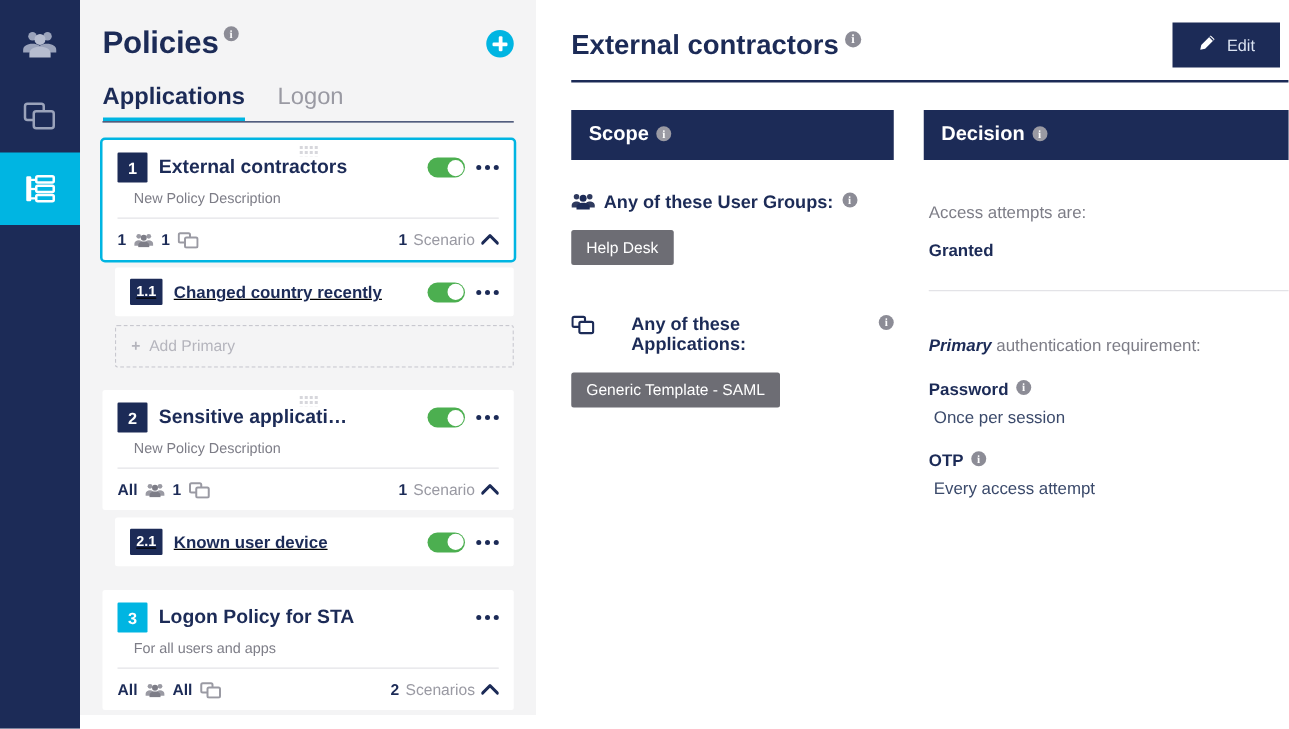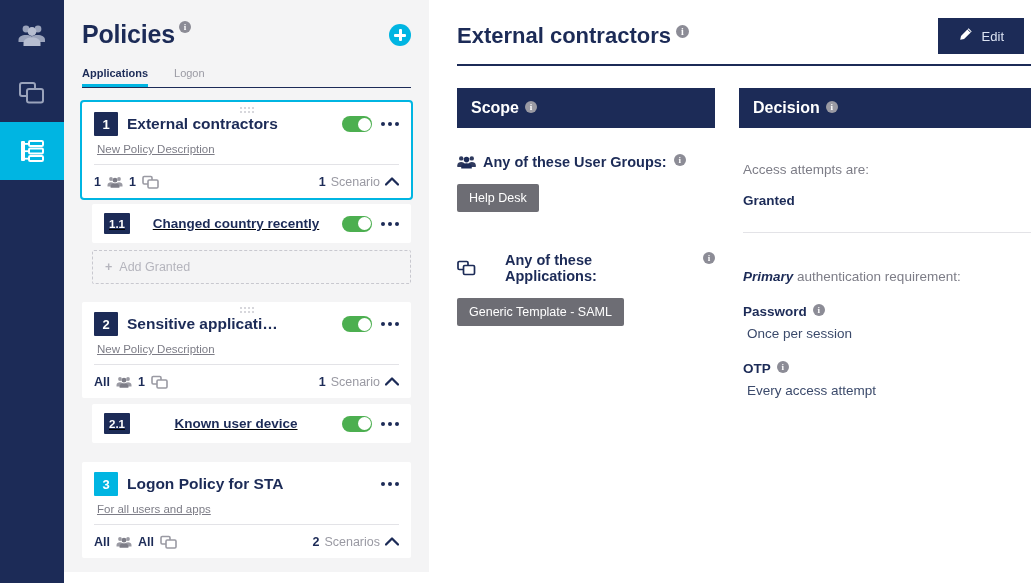--- a/index.html
+++ b/index.html
@@ -55,21 +55,21 @@
   }
   .plus-btn::before, .plus-btn::after {
     content: ""; position: absolute; background: #ffffff; border-radius: 1px;
   }
   .plus-btn::before { left: 5px; right: 5px; top: 10px; height: 3px; }
   .plus-btn::after { top: 5px; bottom: 5px; left: 10px; width: 3px; }
 
   .tabs { display: flex; align-items: flex-end; gap: 26px;
           border-bottom: 1px solid #1c2b57; margin-top: 14px; }
   .tab {
-    font-size: 11px; padding-bottom: 8px; cursor: pointer;
+    font-size: 19px; padding-bottom: 8px; cursor: pointer;
     color: #9a9aa3;
   }
   .tab.active { color: #1c2b57; font-weight: bold;
                 box-shadow: inset 0 -3px 0 0 #00b5e2; }
 
   
   .card-list { margin-top: 14px; }
   .card {
     background: #ffffff; border-radius: 2px; position: relative;
     padding: 10px 12px 0 12px; margin-bottom: 6px;
@@ -90,21 +90,21 @@
     font-size: 13px; font-weight: bold;
     display: flex; align-items: center; justify-content: center;
     border-radius: 1px; flex: 0 0 auto;
   }
   .badge.cyan { background: #00b5e2; }
   .badge.small { font-size: 11.5px; min-width: 26px; height: 21px; }
   .card-name {
     font-size: 15.5px; font-weight: bold; color: #1c2b57;
     white-space: nowrap; overflow: hidden; flex: 1 1 auto;
   }
-  .card-desc { font-size: 11.5px; color: #7d7d87; margin: 7px 0 9px 3px; text-decoration: underline; }
+  .card-desc { font-size: 11.5px; color: #7d7d87; margin: 7px 0 9px 13px; }
   .card-sep { height: 1px; background: #e3e3e7; }
   .card-foot {
     display: flex; align-items: center; justify-content: space-between;
     height: 33px;
   }
   .foot-left { display: flex; align-items: center; gap: 6px;
                font-size: 12.5px; font-weight: bold; color: #1c2b57; }
   .foot-left svg { display: block; }
   .foot-right { display: flex; align-items: center; gap: 5px; font-size: 12.5px; }
   .foot-right .num { font-weight: bold; color: #1c2b57; }
@@ -119,21 +119,21 @@
     width: 13px; height: 13px; border-radius: 50%; background: #ffffff;
   }
   .dots { display: flex; gap: 3px; cursor: pointer; flex: 0 0 auto; }
   .dots i { width: 4px; height: 4px; border-radius: 50%; background: #1c2b57; }
 
   .scenario-card {
     background: #ffffff; border-radius: 2px; margin: 0 0 7px 10px;
     padding: 9px 12px; display: flex; align-items: center; gap: 9px; text-decoration: underline;
   }
   .scenario-name { font-size: 13.5px; font-weight: bold; color: #1c2b57;
-                   flex: 1 1 auto; text-align: center; }
+                   flex: 1 1 auto; }
   .add-scenario {
     margin: 0 0 18px 10px; padding: 9px 12px;
     border: 1px dashed #c8c8cf; border-radius: 2px;
     font-size: 12.5px; color: #b5b5bd; cursor: pointer;
     display: flex; align-items: center; gap: 7px;
   }
   .add-scenario .pl { font-weight: bold; color: #b5b5bd; }
   .group-gap { height: 12px; }
 
   
@@ -156,21 +156,21 @@
   .columns { display: flex; gap: 24px; padding-top: 22px; }
   .col-scope { width: 258px; flex: 0 0 258px; }
   .col-decision { width: 310px; flex: 0 0 310px; }
   .sec-bar {
     background: #1c2b57; color: #ffffff; font-size: 16px; font-weight: bold;
     padding: 11px 14px; display: flex; align-items: flex-start;
   }
   .sec-bar .info { background: #9a9aa3; margin-left: 6px; top: 2px; }
 
   .sub-label {
-    display: flex; align-items: center; font-size: 14.5px; font-weight: bold;
+    display: flex; align-items: flex-start; font-size: 14.5px; font-weight: bold;
     color: #1c2b57; margin-top: 26px;
   }
   .sub-label svg { margin-right: 7px; display: block; }
   .sub-label .info { margin-left: 7px; align-self: flex-start; top: 0; }
   .chip {
     display: inline-block; background: #6d6d74; color: #ffffff;
     font-size: 12.5px; font-weight: normal; padding: 7px 12px;
     margin-top: 14px; border-radius: 2px;
   }
 
@@ -297,21 +297,21 @@
         <span class="toggle"></span>
         <span class="dots">
             <i></i>
             <i></i>
             <i></i>
           </span>
       </div>
 
       <div class="add-scenario">
         <span class="pl">+</span>
-        <span>Add Granted</span>
+        <span>Add Primary</span>
       </div>
 
       <div class="card">
         <span class="drag"></span>
         <div class="card-row1">
           <span class="badge">2</span>
           <span class="card-name">Sensitive applicati…</span>
           <span class="toggle"></span>
           <span class="dots">
               <i></i>

